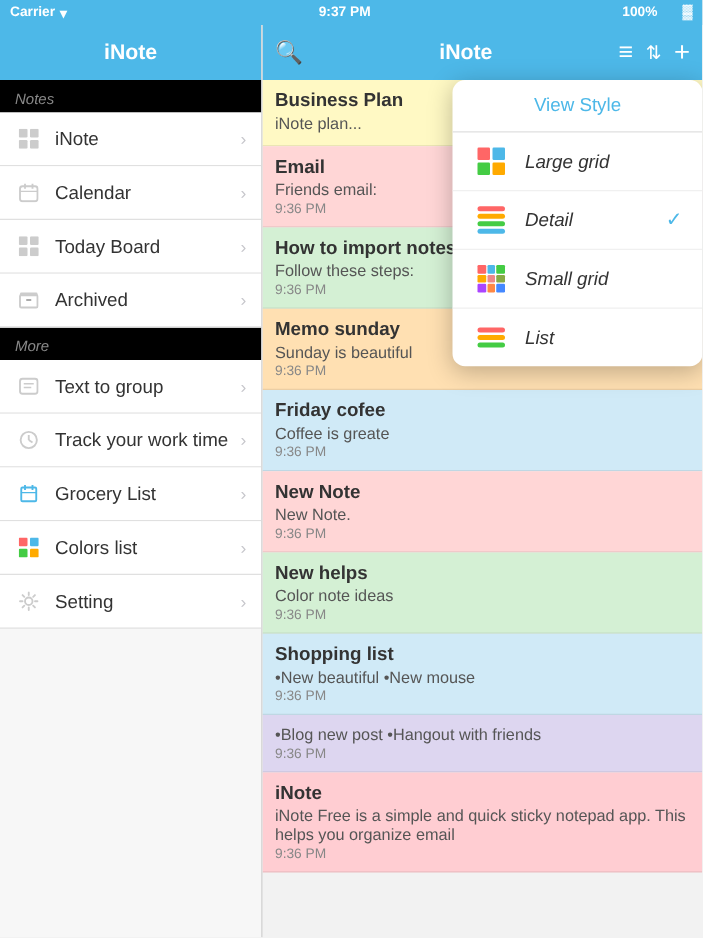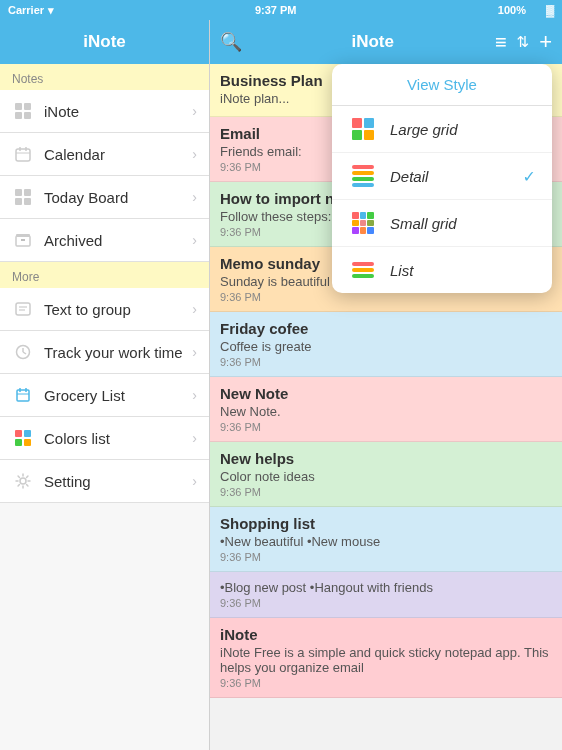--- a/index.html
+++ b/index.html
@@ -45,21 +45,22 @@
       justify-content: center;
       color: white;
       font-size: 17px;
       font-weight: 600;
     }
 
     .sidebar-section-label {
       font-size: 12px;
       color: #888;
       padding: 8px 12px 4px 12px;
-      background: #fef9c3;
+      background: #000000;
+      font-style: italic;
     }
 
     .sidebar-item {
       display: flex;
       align-items: center;
       padding: 10px 12px;
       border-bottom: 1px solid #e0e0e0;
       background: white;
       cursor: pointer;
       position: relative;
@@ -167,22 +168,22 @@
     .note-green { background: #d4f0d4; }
     .note-orange { background: #ffe0b2; }
     .note-blue { background: #d0eaf7; }
     .note-lavender { background: #ddd6f0; }
     .note-salmon { background: #ffcdd2; }
 
     
     .dropdown-overlay {
       position: absolute;
       top: 44px;
-      right: 10px;
-      width: 220px;
+      right: 0;
+      width: 200px;
       background: white;
       border-radius: 10px;
       box-shadow: 0 4px 20px rgba(0,0,0,0.25);
       z-index: 100;
       overflow: hidden;
     }
 
     .dropdown-title {
       text-align: center;
       padding: 12px;

